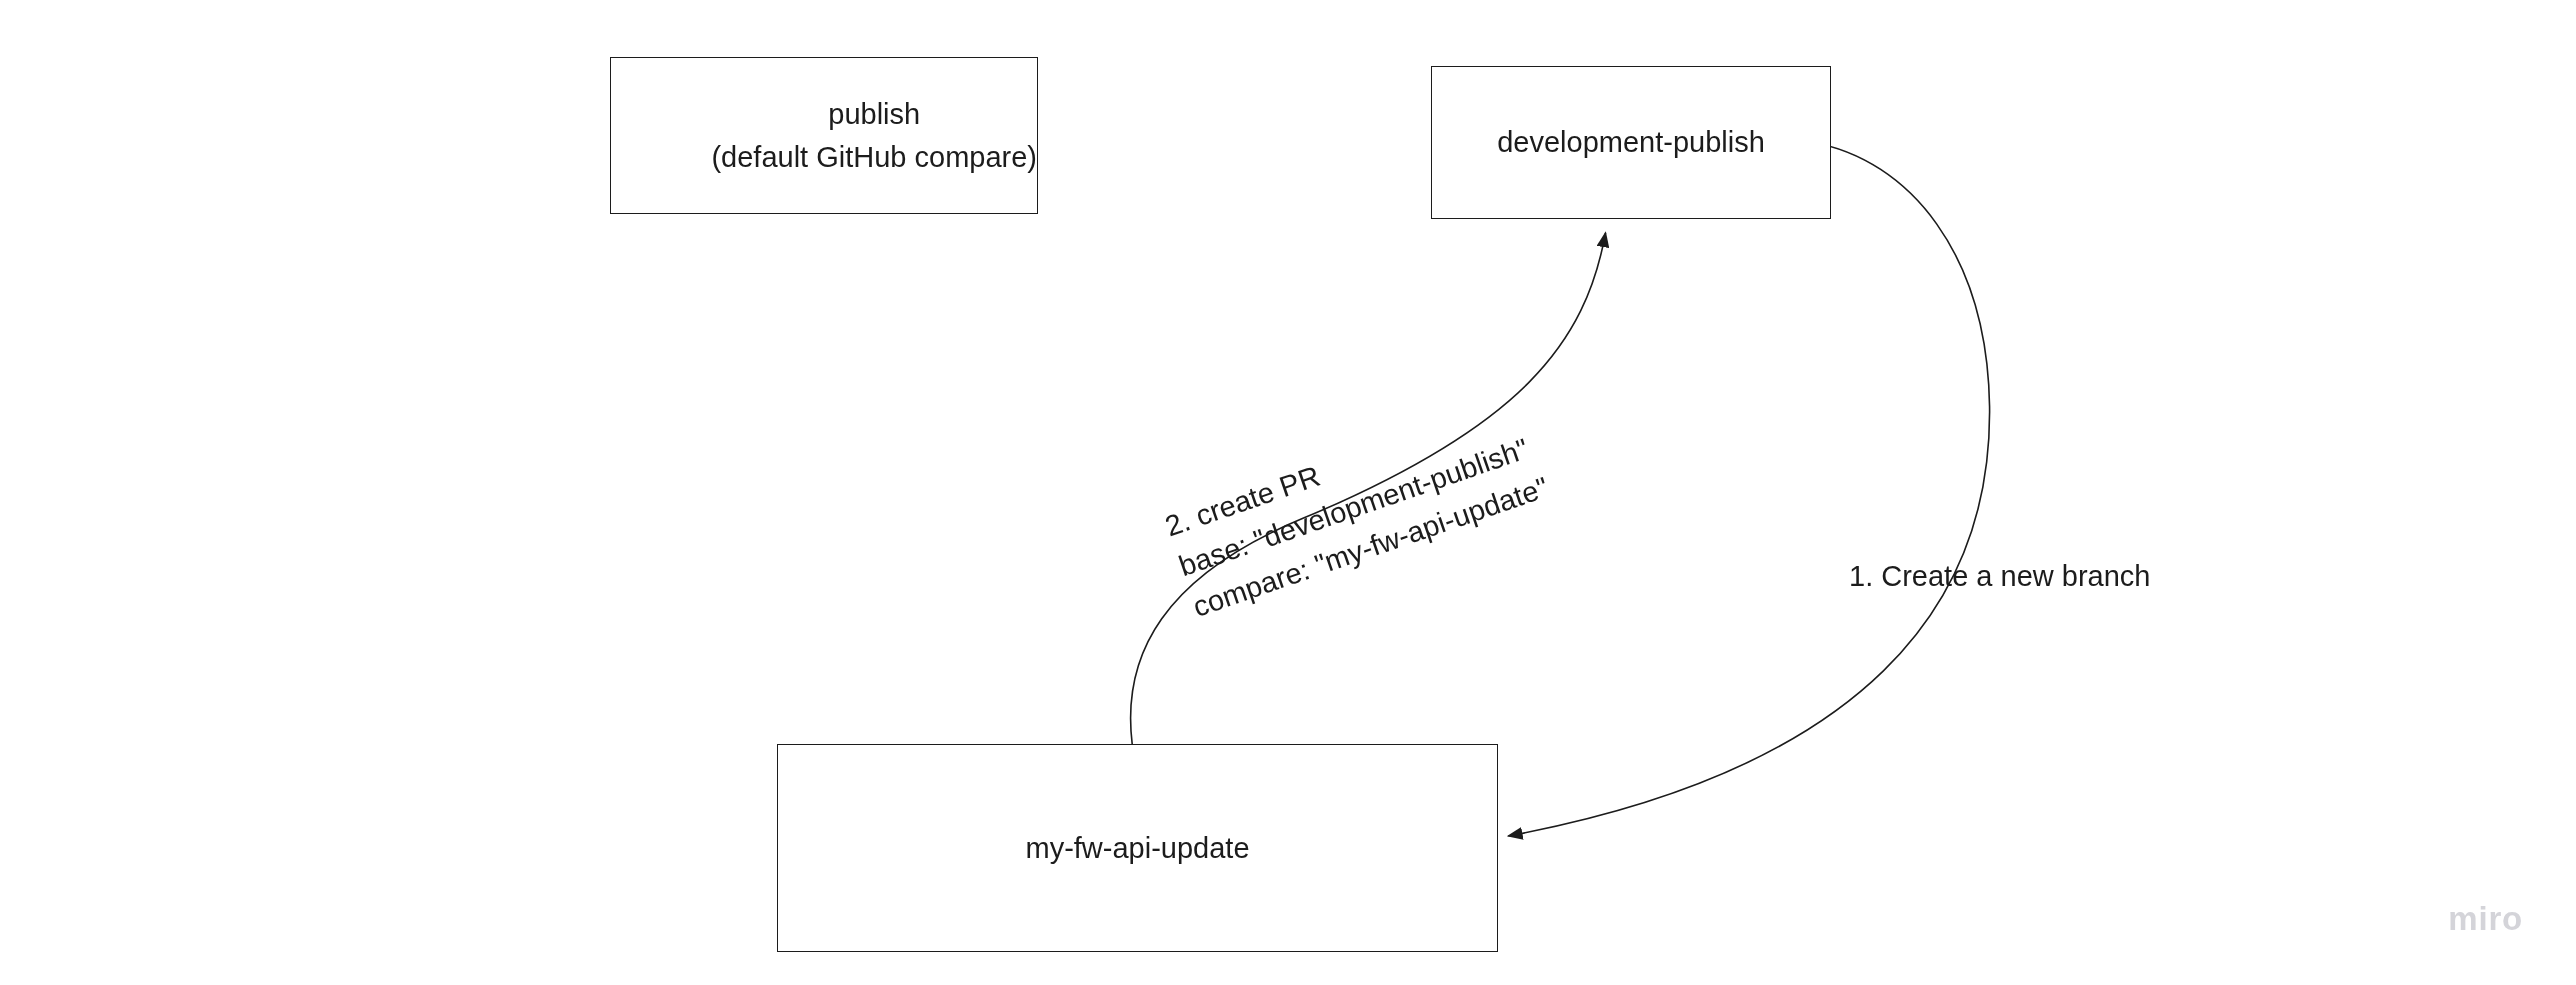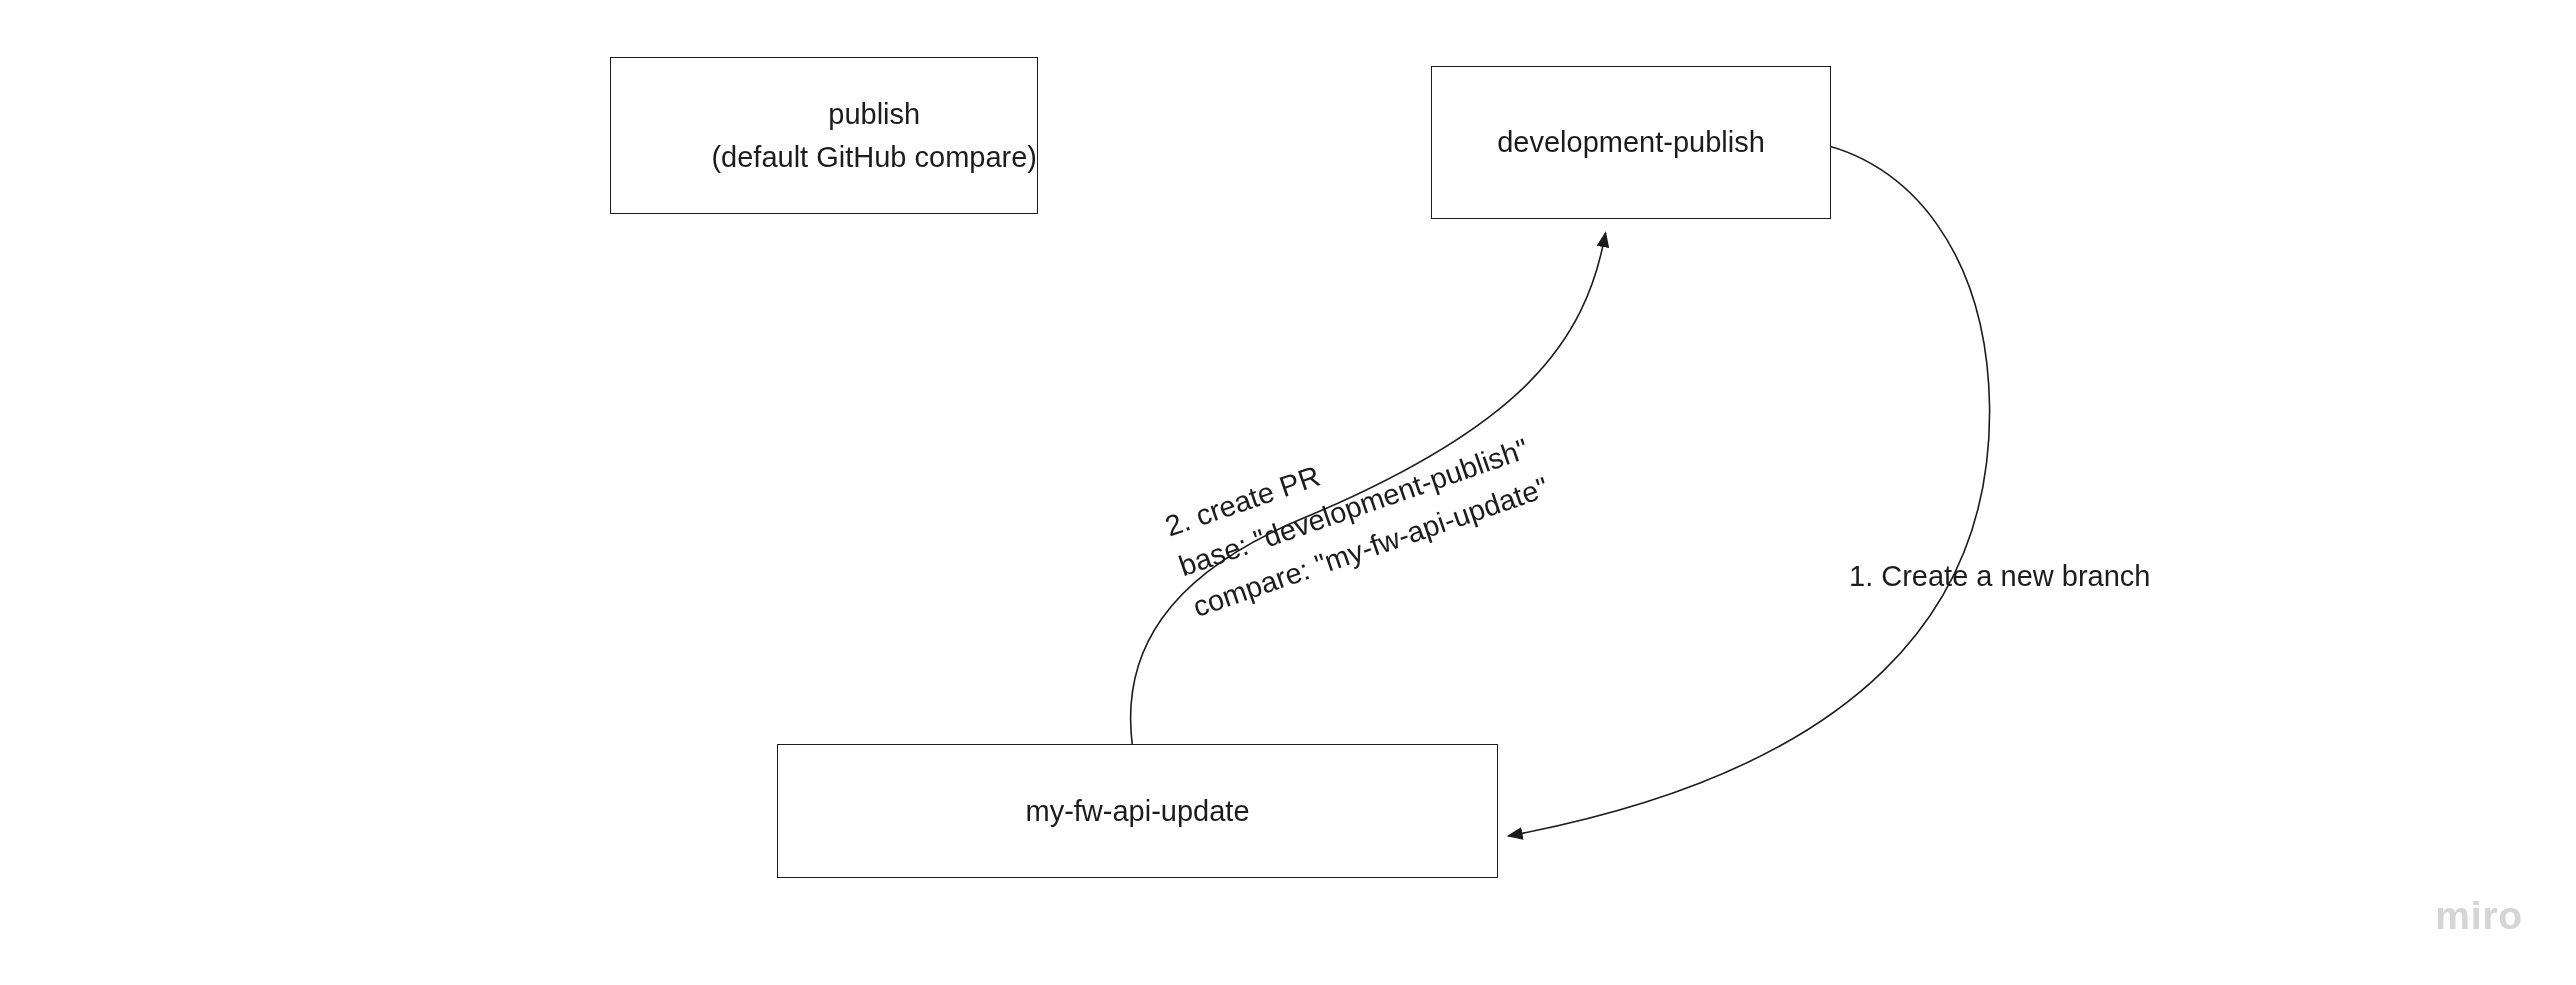--- a/index.html
+++ b/index.html
@@ -57,21 +57,21 @@
     left: 1411px;
     top: 66px;
     width: 400px;
     height: 153px;
     margin-left: 20px;
   }
   .node-my-fw-api-update {
     left: 777px;
     top: 744px;
     width: 721px;
-    height: 134px;
+    height: 208px;
   }
   .edge-label {
     position: absolute;
     font-size: 29px;
     line-height: 1.3;
     white-space: nowrap;
   }
   .create-branch-label {
     left: 1849px;
     top: 558px;
@@ -83,21 +83,21 @@
   }
   .create-pr-label span {
     display: block;
     white-space: nowrap;
     margin-bottom: 4.8px;
   }
   .watermark {
     position: absolute;
     right: 53px;
     bottom: 48px;
-    font-size: 39px;
+    font-size: 33px;
     font-weight: 700;
     letter-spacing: 0.8px;
     color: #d4d4d9;
     user-select: none;
   }
 </style>
 </head>
 <body>
 
 <div class="board">

